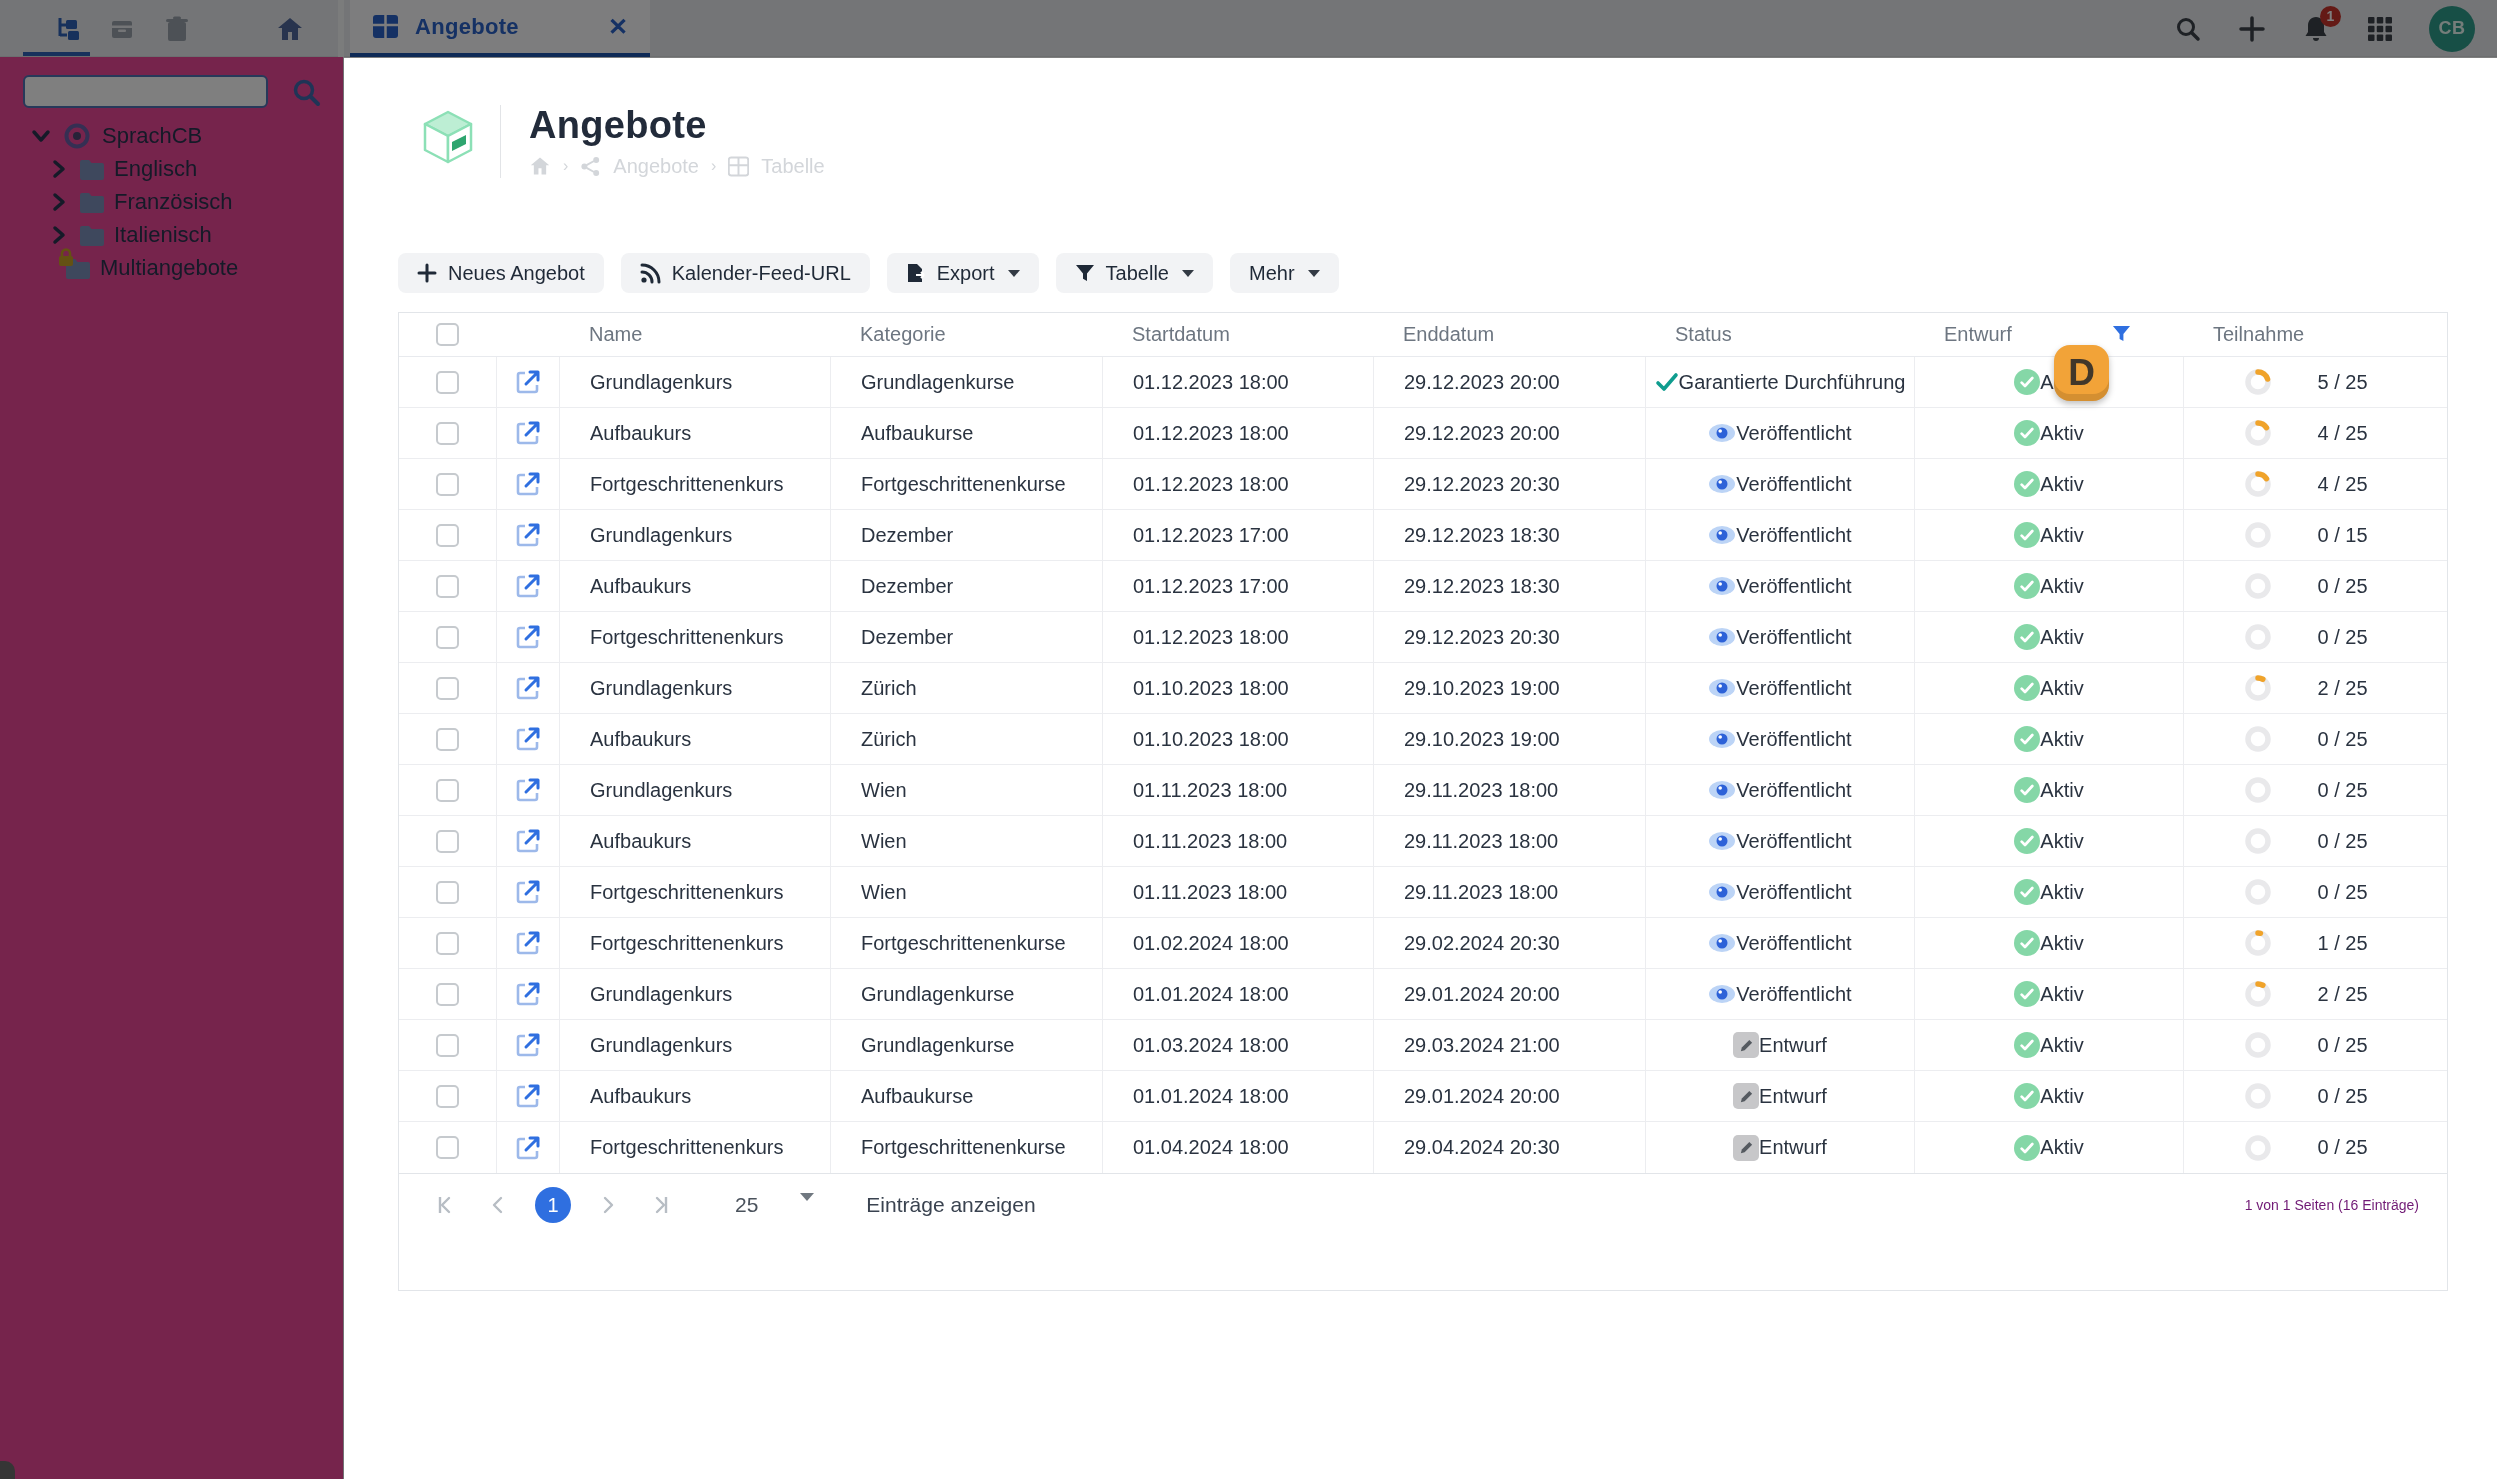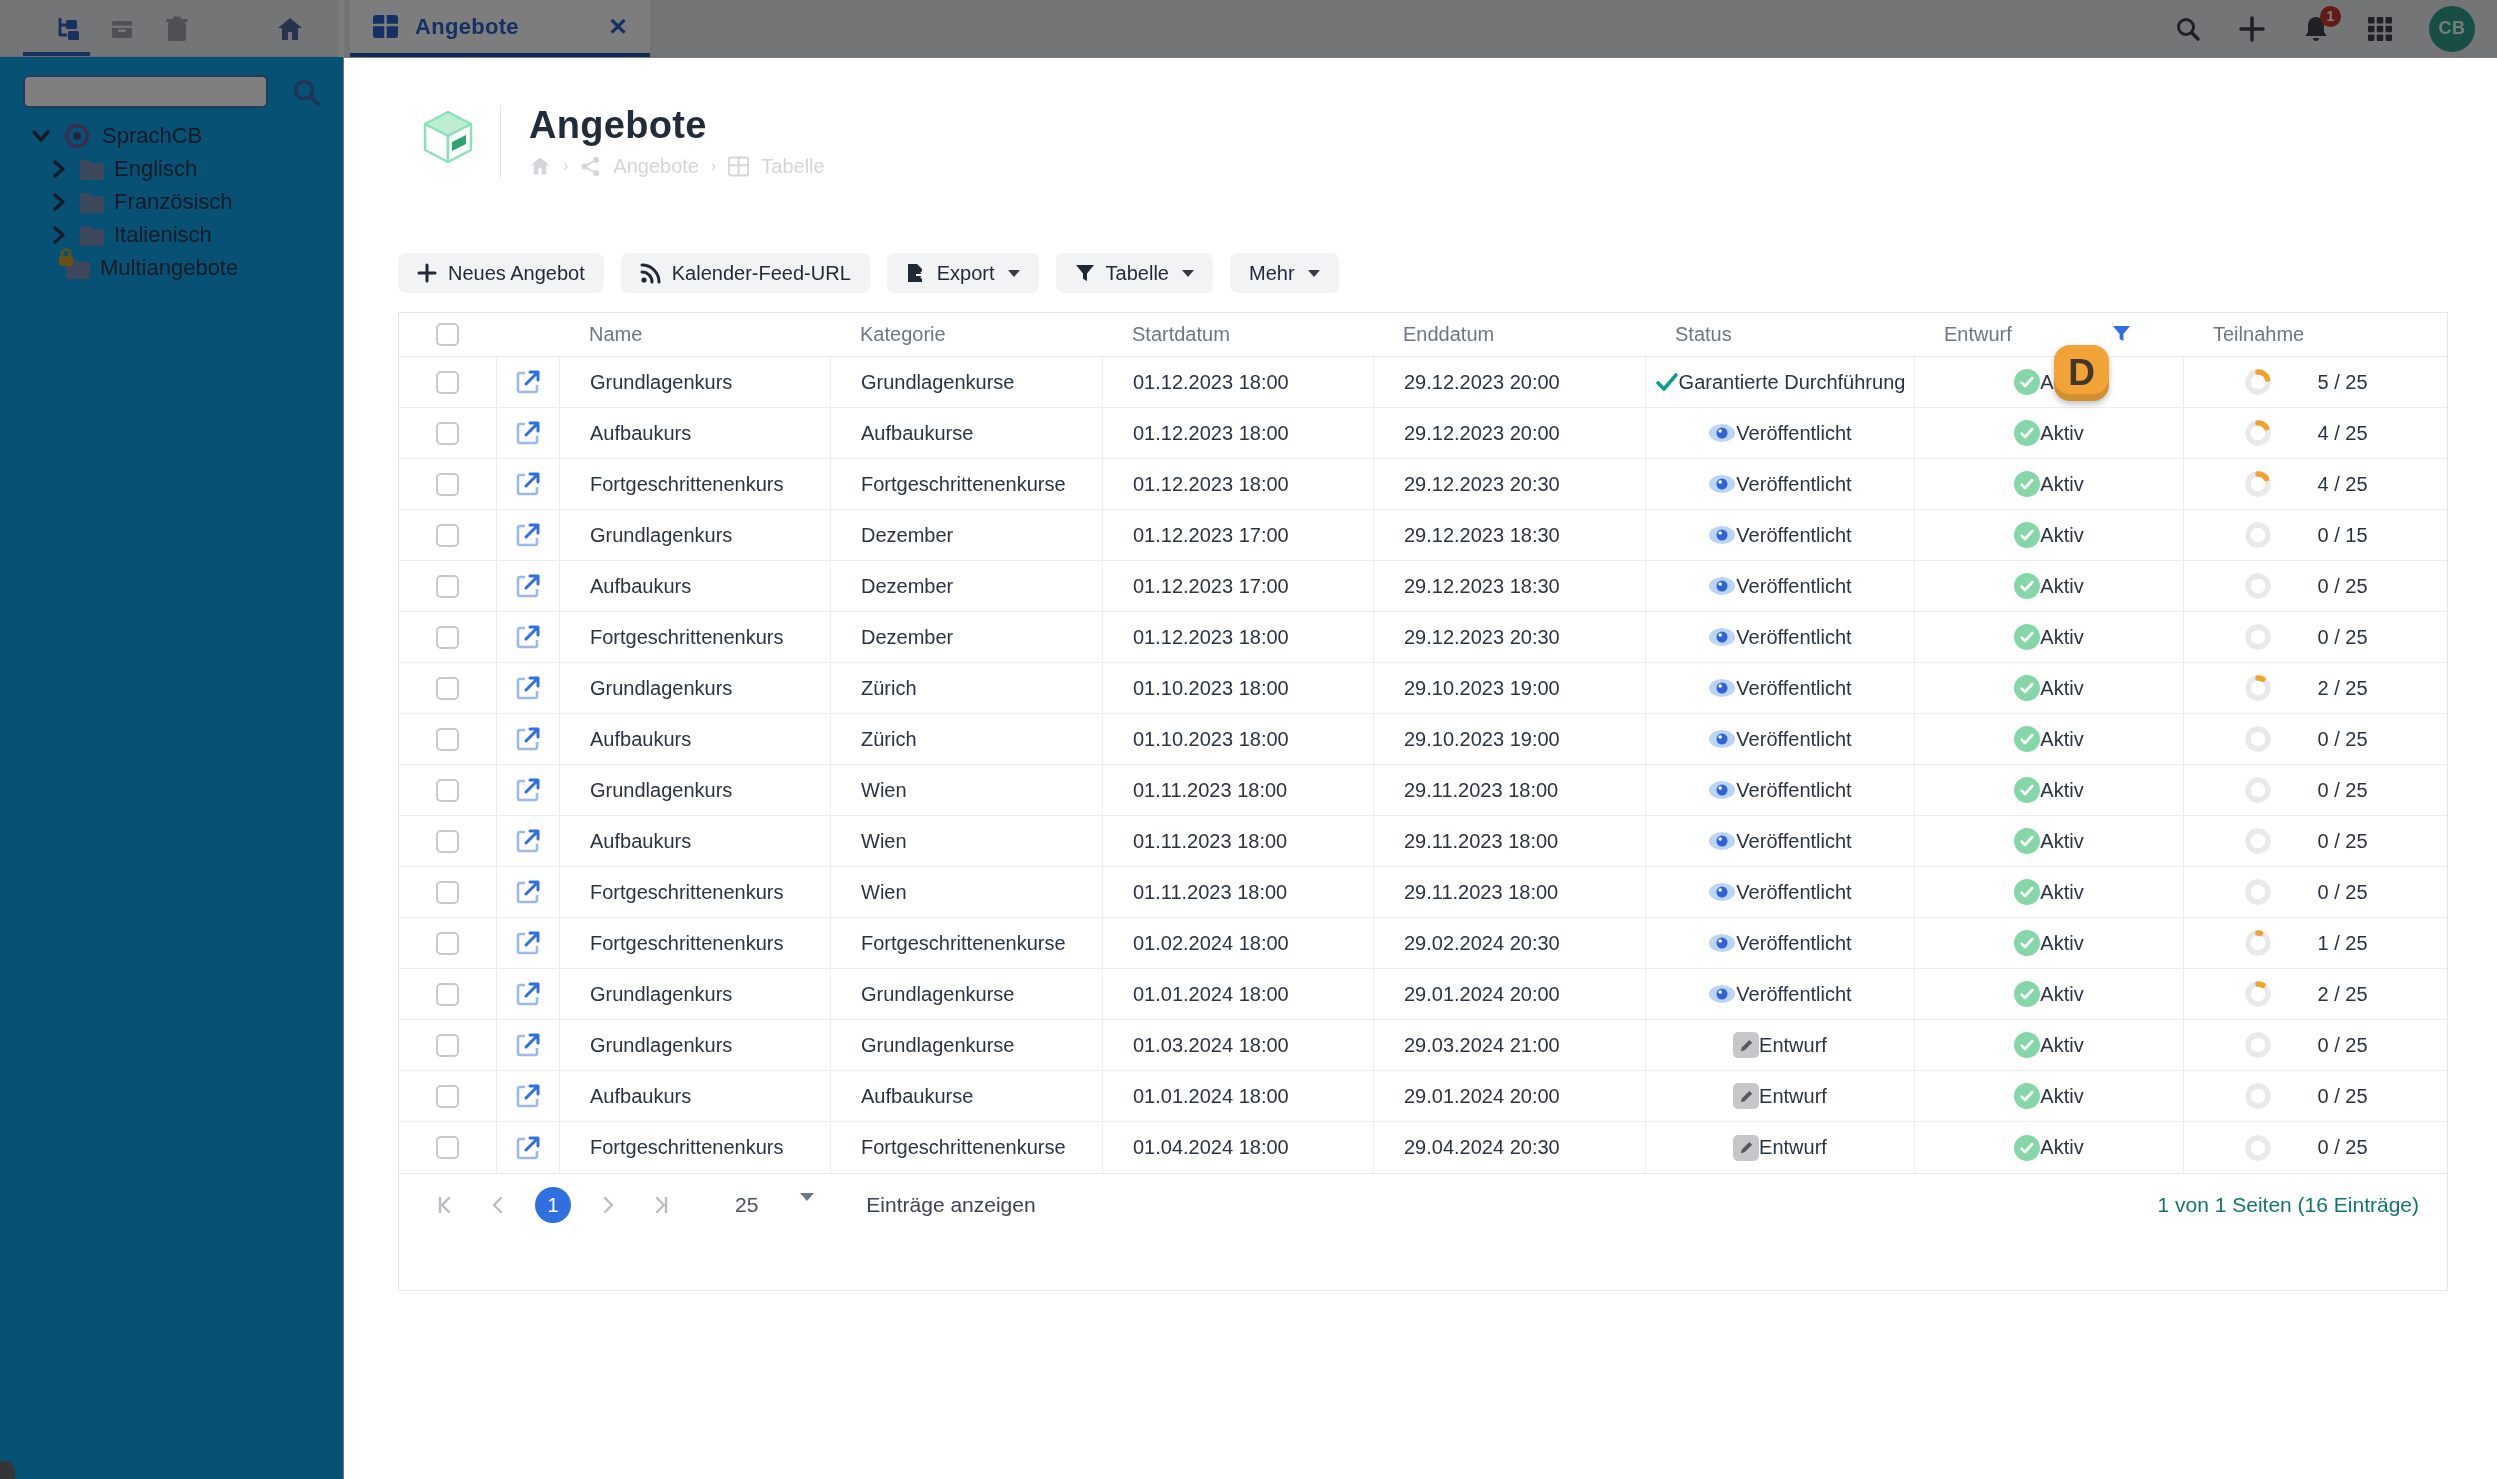--- a/index.html
+++ b/index.html
@@ -21,21 +21,21 @@
   .tab-active { position:absolute; left:350px; top:0; width:300px; height:57px; background:#fafbfc; border-bottom:4px solid #1d55ad; display:flex; align-items:center; gap:16px; padding:0 22px; }
   .tab-active .tab-label { color:#2a62c9; font-size:22px; font-weight:600; letter-spacing:0.3px; flex:1; }
   .tab-close { color:#2a62c9; font-size:24px; font-weight:600; cursor:pointer; }
 
   .topbar-right { position:absolute; right:22px; top:0; height:57px; display:flex; align-items:center; gap:34px; }
   .tb-icn { width:30px; height:30px; display:flex; align-items:center; justify-content:center; position:relative; }
   .bell-badge { position:absolute; top:-8px; right:-10px; min-width:21px; height:21px; border-radius:11px; background:#c8342c; color:#fff; font-size:14px; display:flex; align-items:center; justify-content:center; font-weight:700; }
   .avatar { width:46px; height:46px; border-radius:50%; background:#2f9e8c; color:#eafaf5; font-size:18px; font-weight:700; display:flex; align-items:center; justify-content:center; letter-spacing:0.5px; }
 
   
-  .sidebar { position:absolute; left:0; top:57px; width:344px; height:1423px; background:#0ea5e9; border-right:1px solid #e5e7ea; }
+  .sidebar { position:absolute; left:0; top:57px; width:344px; height:1423px; background:#ec4899; border-right:1px solid #e5e7ea; }
   .side-search { position:absolute; left:23px; top:18px; width:245px; height:33px; border:2px solid #4e73b4; border-radius:6px; background:#fff; font-size:18px; padding:0 10px; color:#2b3550; outline:none; }
   .side-search-icn { position:absolute; left:291px; top:20px; }
   .tree { position:absolute; left:0; top:62px; width:344px; font-size:22px; color:#2b3550; }
   .tree-row { height:33px; display:flex; align-items:center; position:relative; margin-bottom:0; }
   .tree-root { padding-left:30px; gap:12px; }
   .tree-child { padding-left:50px; gap:10px; }
   .tree-label { white-space:nowrap; }
   .lockwrap { position:relative; width:26px; height:22px; }
   .lock-glyph { position:absolute; left:-8px; top:-10px; }
   .corner-notch { position:absolute; left:0; bottom:0; width:15px; height:19px; background:#6a6a6a; border-top-right-radius:10px; }
@@ -82,21 +82,21 @@
   .ablage-icn { width:26px; height:26px; border-radius:50%; background:#85d7a7; display:flex; align-items:center; justify-content:center; }
   .teil-val { width:74px; text-align:left; margin-left:46px; }
 
   .card-footer { height:63px; border-top:1px solid #e2e5e9; display:flex; align-items:center; padding:0 28px; }
   .pag { display:flex; align-items:center; gap:20px; }
   .pag .pg-icn { width:34px; height:34px; display:flex; align-items:center; justify-content:center; cursor:pointer; }
   .pg-current { width:36px; height:36px; border-radius:50%; background:#2f6fe0; color:#fff; font-size:20px; display:flex; align-items:center; justify-content:center; }
   .page-size { display:flex; align-items:flex-start; gap:42px; margin-left:56px; cursor:pointer; }
   .page-size .val { font-size:21px; color:#4a525c; }
   .entries-label { font-size:21px; color:#3a4350; margin-left:52px; }
-  .footer-summary { margin-left:auto; font-size:21px; color:#0f766e; }
+  .footer-summary { margin-left:auto; font-size:14px; color:#701a75; }
 
   
   .dim { position:absolute; background:rgba(0,0,0,0.5); pointer-events:none; z-index:40; }
   .dim-left { left:0; top:0; width:344px; height:1480px; }
   .dim-top { left:344px; top:0; width:2153px; height:58px; }
 
   .presence-badge { position:absolute; left:2054px; top:345px; width:55px; height:56px; background:#f2a338; border-radius:16px; z-index:30; display:flex; align-items:center; justify-content:center; font-size:37px; font-weight:700; color:#41372a; box-shadow:inset 0 -7px 0 rgba(0,0,0,0.12), 0 3px 6px rgba(0,0,0,0.25); }
 </style>
 </head>
 <body>

